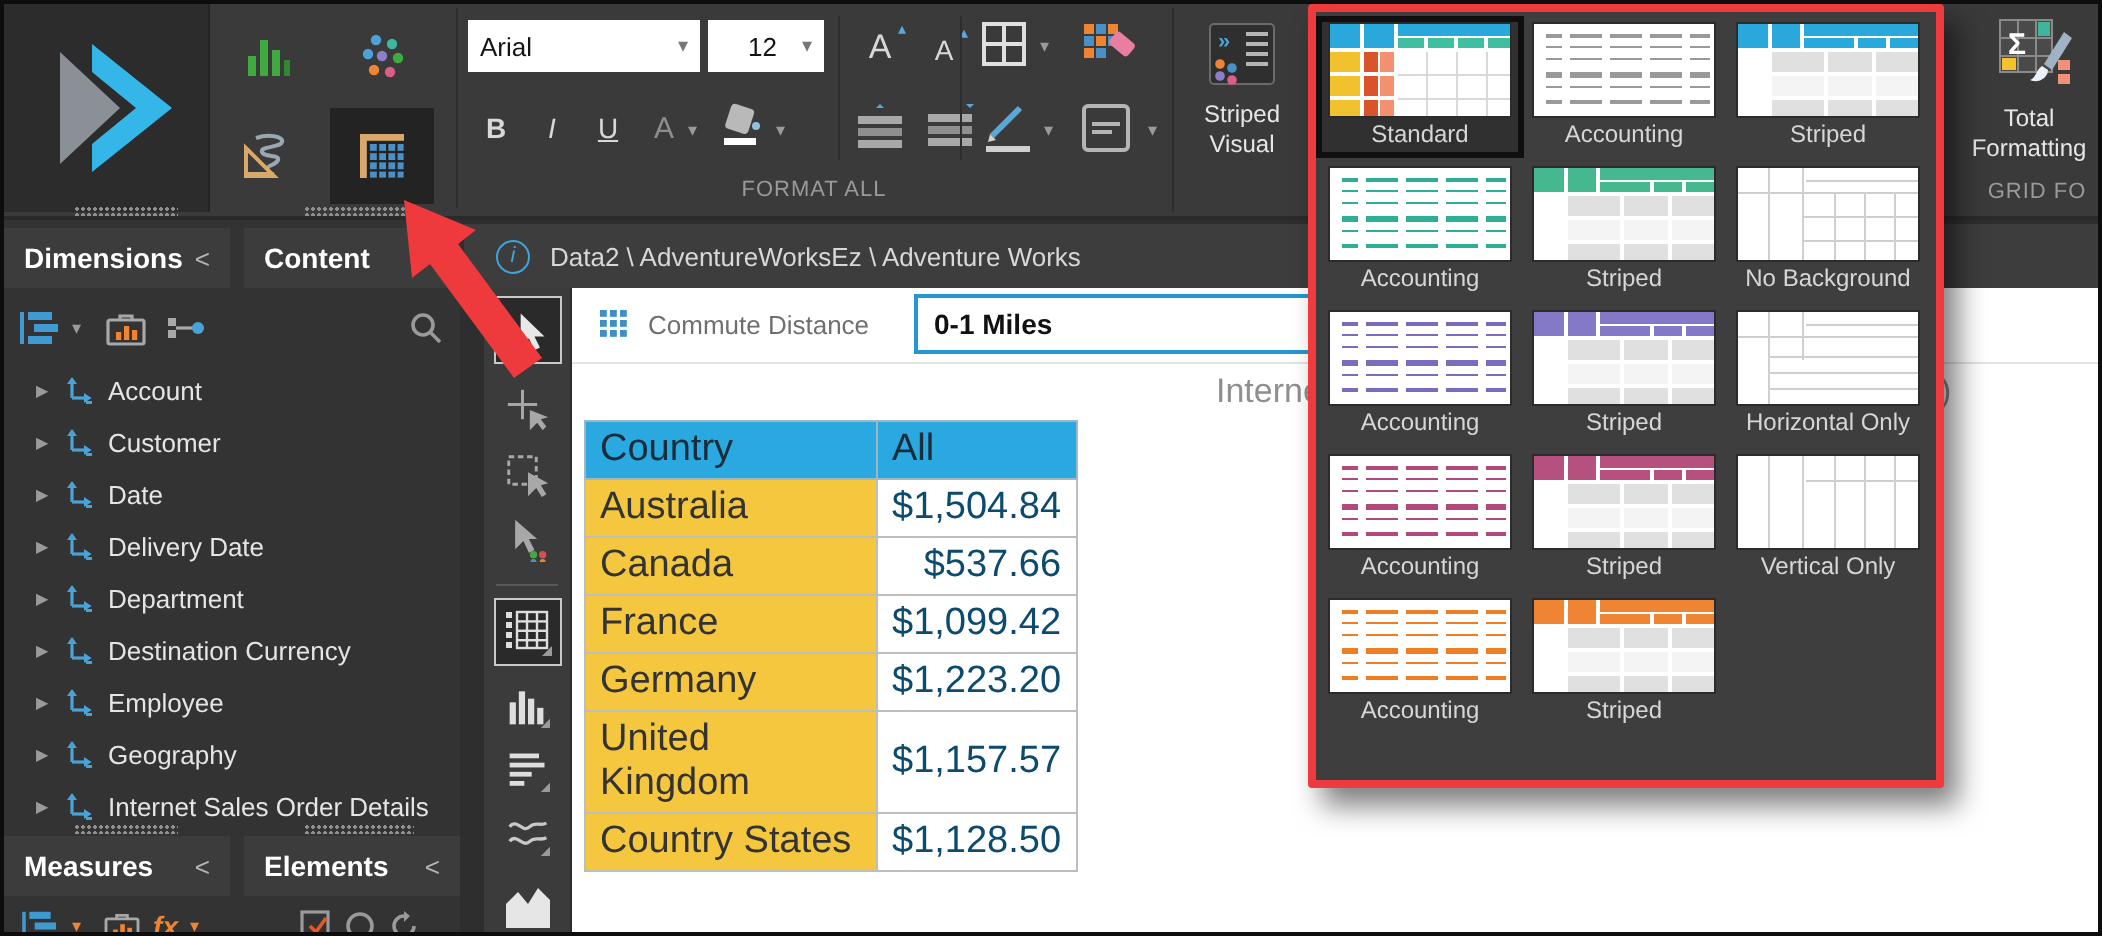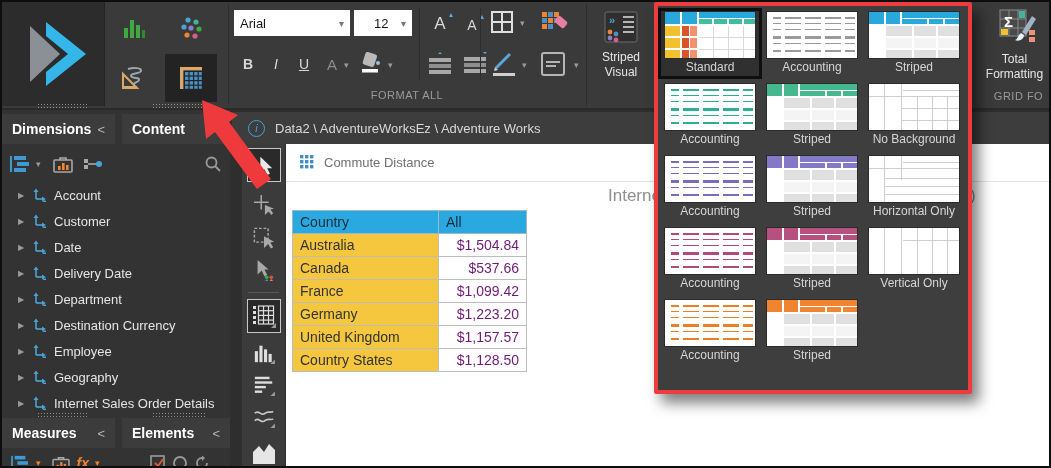--- a/index.html
+++ b/index.html
@@ -54,25 +54,25 @@
   .vdivider{position:absolute;left:6px;width:31px;height:1px;background:#585858;}
 
   
   #canvas{left:284px;top:142px;width:767px;height:324px;background:#ffffff;z-index:1;}
   #filter-label{color:#6f6f6f;font-size:13px;}
   #filter-input{position:absolute;left:171px;top:3px;width:225px;height:30px;border:2px solid #2596d1;background:#fff;color:#111;font-weight:bold;font-size:14px;padding:0 8px;display:flex;align-items:center;}
   #canvas-hr{position:absolute;left:0;top:37px;width:767px;height:1px;background:#e3e3e3;}
   .cv-title{position:absolute;top:42px;color:#8f8f8f;font-size:17px;white-space:nowrap;}
 
   
-  #grid-table{position:absolute;left:6px;top:66px;border-collapse:collapse;font-size:14px;}
+  #grid-table{position:absolute;left:6px;top:66px;border-collapse:collapse;font-size:19px;}
   #grid-table th{background:#29a9e0;color:#1c2b3a;font-weight:normal;text-align:left;padding:3px 7px;border:1px solid #9fb7c4;height:22px;}
   #grid-table td{padding:3px 7px;border:1px solid #bdbdbd;height:23px;margin-left:32px;}
   #grid-table td.c0{background:#f5c73e;color:#333;width:132px;}
-  #grid-table td.c1{background:#fff;color:#701a75;text-align:right;width:74px;}
+  #grid-table td.c1{background:#fff;color:#0c4a6e;text-align:right;width:74px;}
 
   
   #red-arrow{left:150px;top:80px;z-index:50;pointer-events:none;}
 </style>
 </head>
 <body>
 
 <div id="app">
 
   <div id="ribbon" class="abs">
@@ -584,20 +584,23 @@
           <rect x="0" y="5" width="3.4" height="3.4"></rect>
             <rect x="5" y="5" width="3.4" height="3.4"></rect>
             <rect x="10" y="5" width="3.4" height="3.4"></rect>
           <rect x="0" y="10" width="3.4" height="3.4"></rect>
             <rect x="5" y="10" width="3.4" height="3.4"></rect>
             <rect x="10" y="10" width="3.4" height="3.4"></rect>
         </g>
       </svg>
     </div>
     <span id="filter-label" class="abs" style="left:38px;top:11px;">Commute Distance</span>
+    <div id="filter-input">
+        <span>0-1 Miles</span>
+      </div>
     <div id="canvas-hr"></div>
     <div class="cv-title" style="left:322px;">Internet A</div>
     <div class="cv-title" style="left:666px;">es)</div>
 
     <table id="grid-table">
       <thead>
           <tr>
             <th style="width: 146px;">Country</th>
             <th style="width: 88px;">All</th>
           </tr>

